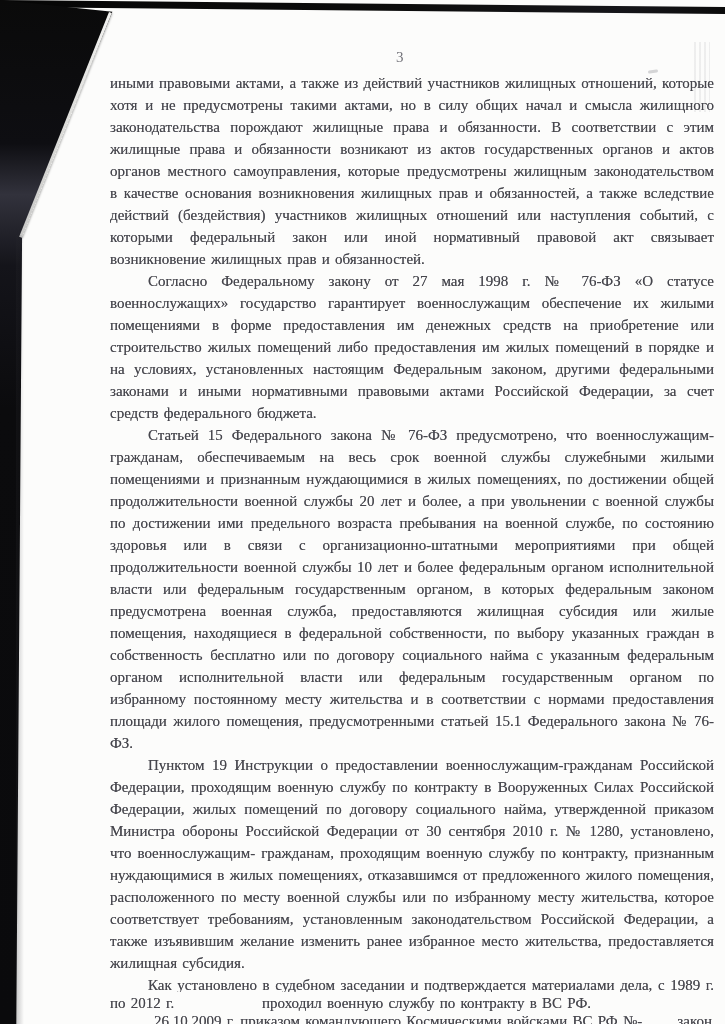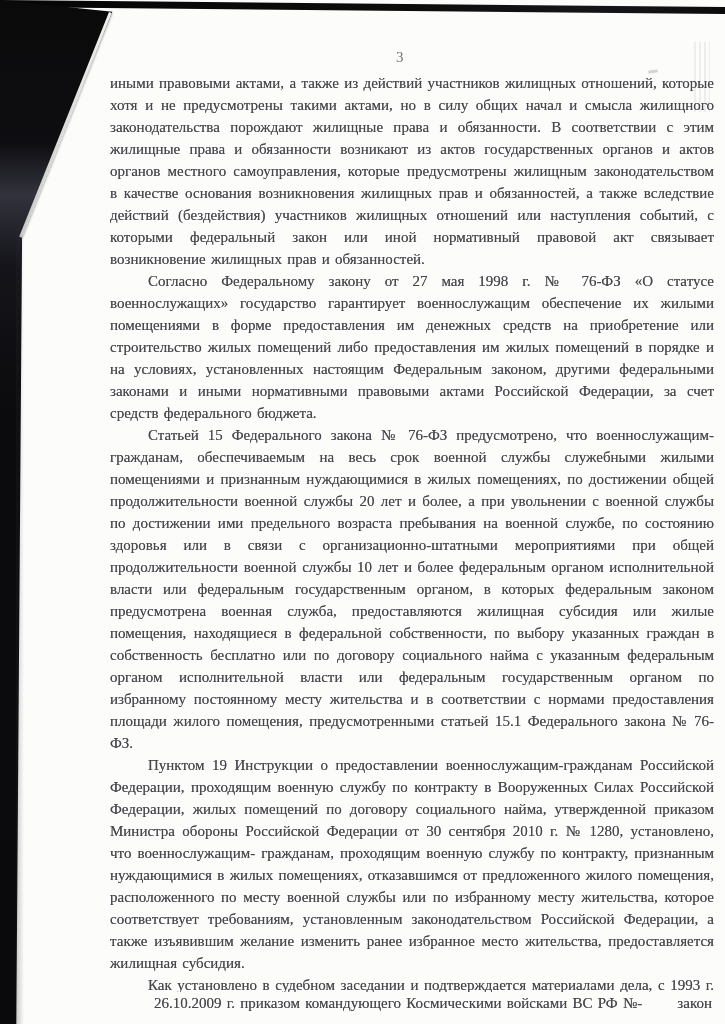--- a/index.html
+++ b/index.html
@@ -77,22 +77,26 @@
     <p class="para">иными правовыми актами, а также из действий участников жилищных отношений, которые хотя и не предусмотрены такими актами, но в силу общих начал и смысла жилищного законодательства порождают жилищные права и обязанности. В соответствии с этим жилищные права и обязанности возникают из актов государственных органов и актов органов местного самоуправления, которые предусмотрены жилищным законодательством в качестве основания возникновения жилищных прав и обязанностей, а также вследствие действий (бездействия) участников жилищных отношений или наступления событий, с которыми федеральный закон или иной нормативный правовой акт связывает возникновение жилищных прав и обязанностей.</p>
 
     <p class="para ind">Согласно Федеральному закону от 27 мая 1998 г. № 76-ФЗ «О статусе военнослужащих» государство гарантирует военнослужащим обеспечение их жилыми помещениями в форме предоставления им денежных средств на приобретение или строительство жилых помещений либо предоставления им жилых помещений в порядке и на условиях, установленных настоящим Федеральным законом, другими федеральными законами и иными нормативными правовыми актами Российской Федерации, за счет средств федерального бюджета.</p>
 
 
     <p class="para ind">Статьей 15 Федерального закона № 76-ФЗ предусмотрено, что военнослужащим-гражданам, обеспечиваемым на весь срок военной службы служебными жилыми помещениями и признанным нуждающимися в жилых помещениях, по достижении общей продолжительности военной службы 20 лет и более, а при увольнении с военной службы по достижении ими предельного возраста пребывания на военной службе, по состоянию здоровья или в связи с организационно-штатными мероприятиями при общей продолжительности военной службы 10 лет и более федеральным органом исполнительной власти или федеральным государственным органом, в которых федеральным законом предусмотрена военная служба, предоставляются жилищная субсидия или жилые помещения, находящиеся в федеральной собственности, по выбору указанных граждан в собственность бесплатно или по договору социального найма с указанным федеральным органом исполнительной власти или федеральным государственным органом по избранному постоянному месту жительства и в соответствии с нормами предоставления площади жилого помещения, предусмотренными статьей 15.1 Федерального закона № 76-ФЗ.</p>
 
 
     <p class="para ind">Пунктом 19 Инструкции о предоставлении военнослужащим-гражданам Российской Федерации, проходящим военную службу по контракту в Вооруженных Силах Российской Федерации, жилых помещений по договору социального найма, утвержденной приказом Министра обороны Российской Федерации от 30 сентября 2010 г. № 1280, установлено, что военнослужащим- гражданам, проходящим военную службу по контракту, признанным нуждающимися в жилых помещениях, отказавшимся от предложенного жилого помещения, расположенного по месту военной службы или по избранному месту жительства, которое соответствует требованиям, установленным законодательством Российской Федерации, а также изъявившим желание изменить ранее избранное место жительства, предоставляется жилищная субсидия.</p>
 
-    <div class="cl-line cl-just">Как установлено в судебном заседании и подтверждается материалами дела, с 1993 г.</div>
+    <div class="cl-line cl-just">Как установлено в судебном заседании и подтверждается материалами дела, с 1989 г.</div>
 
+    <div class="cl-line">
+      <span>по 2012 г.</span>
+      <span class="abs" style="left:152px">проходил военную службу по контракту в ВС РФ.</span>
+    </div>
 
     <div class="cl-line cl-ind">
       <span>26.10.2009 г. приказом командующего Космическими войсками ВС РФ №-</span>
       <span class="abs r0">закон</span>
     </div>
 
     <div class="cl-line">
       <span class="abs" style="left:570px">.</span>
     </div>
 

